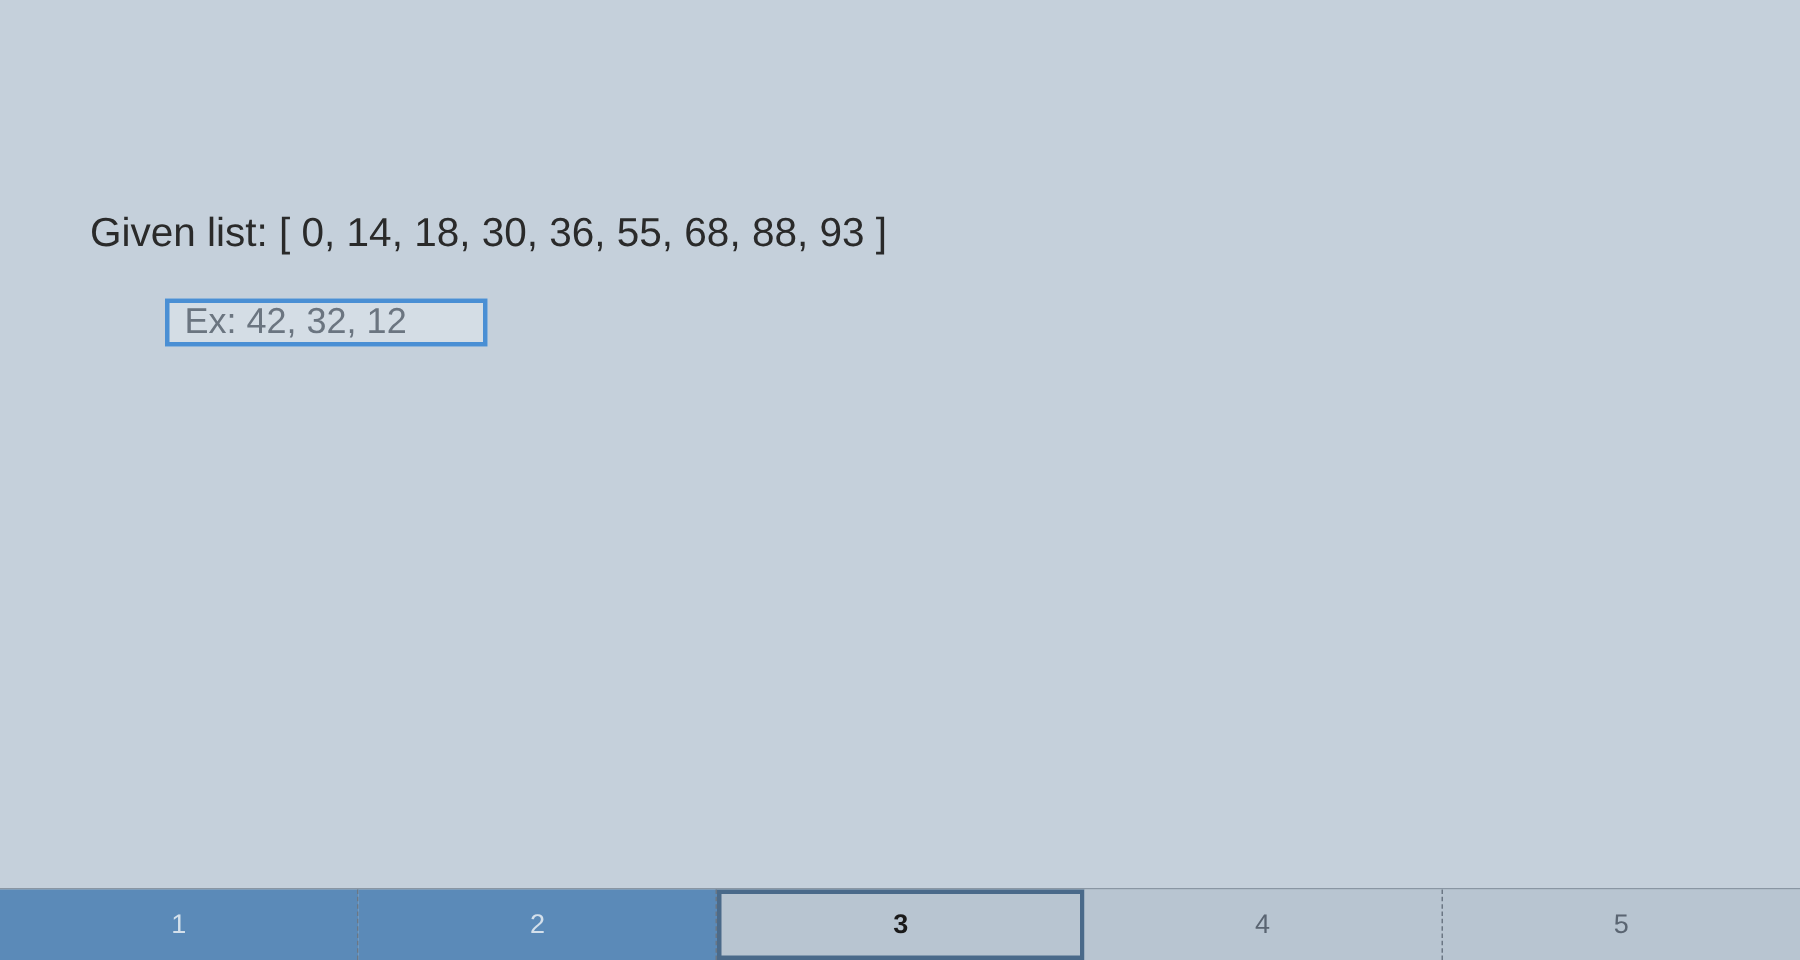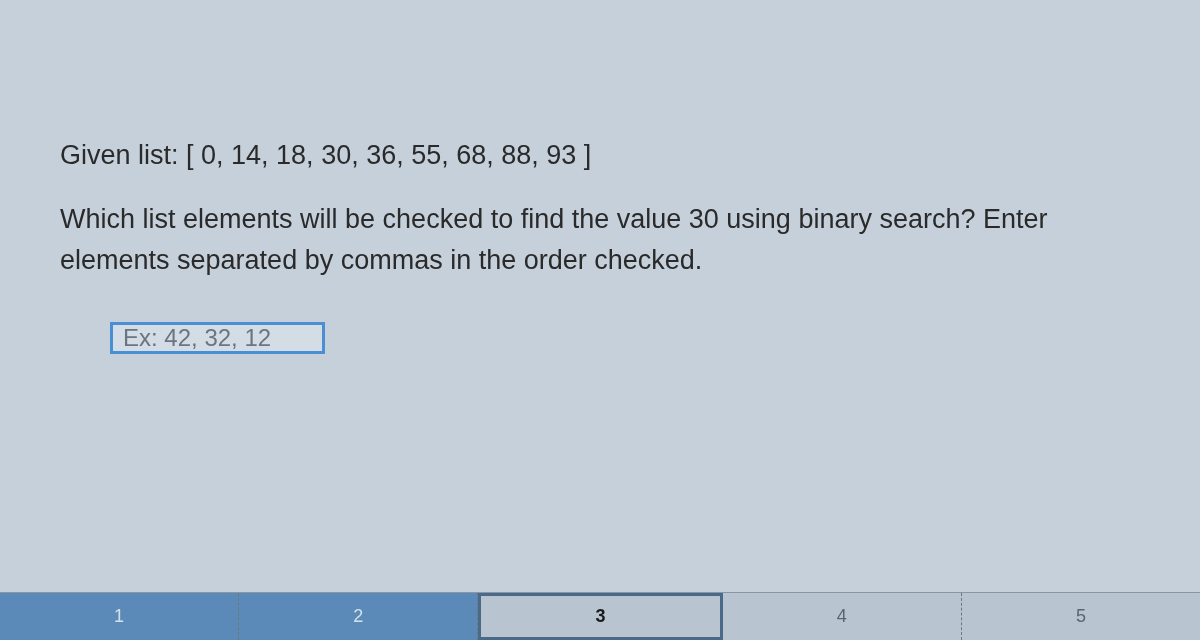--- a/index.html
+++ b/index.html
@@ -82,21 +82,20 @@
     .step-upcoming {
       background: #b8c5d1;
       color: #5a6572;
     }
   </style>
 </head>
 <body>
 
 <div class="content">
   <div class="given-list">Given list: [ 0, 14, 18, 30, 36, 55, 68, 88, 93 ]</div>
-  <div class="question">Which list elements will be checked to find the value 30 using binary search? Enter elements separated by commas in the order checked.</div>
   <div class="input-container">
     <input type="text" class="answer-input" placeholder="Ex: 42, 32, 12" style="">
   </div>
 </div>
 
 <div class="progress-bar">
   <div class="step step-completed">1</div>
   <div class="step step-completed">2</div>
   <div class="step step-current">3</div>
   <div class="step step-upcoming">4</div>

